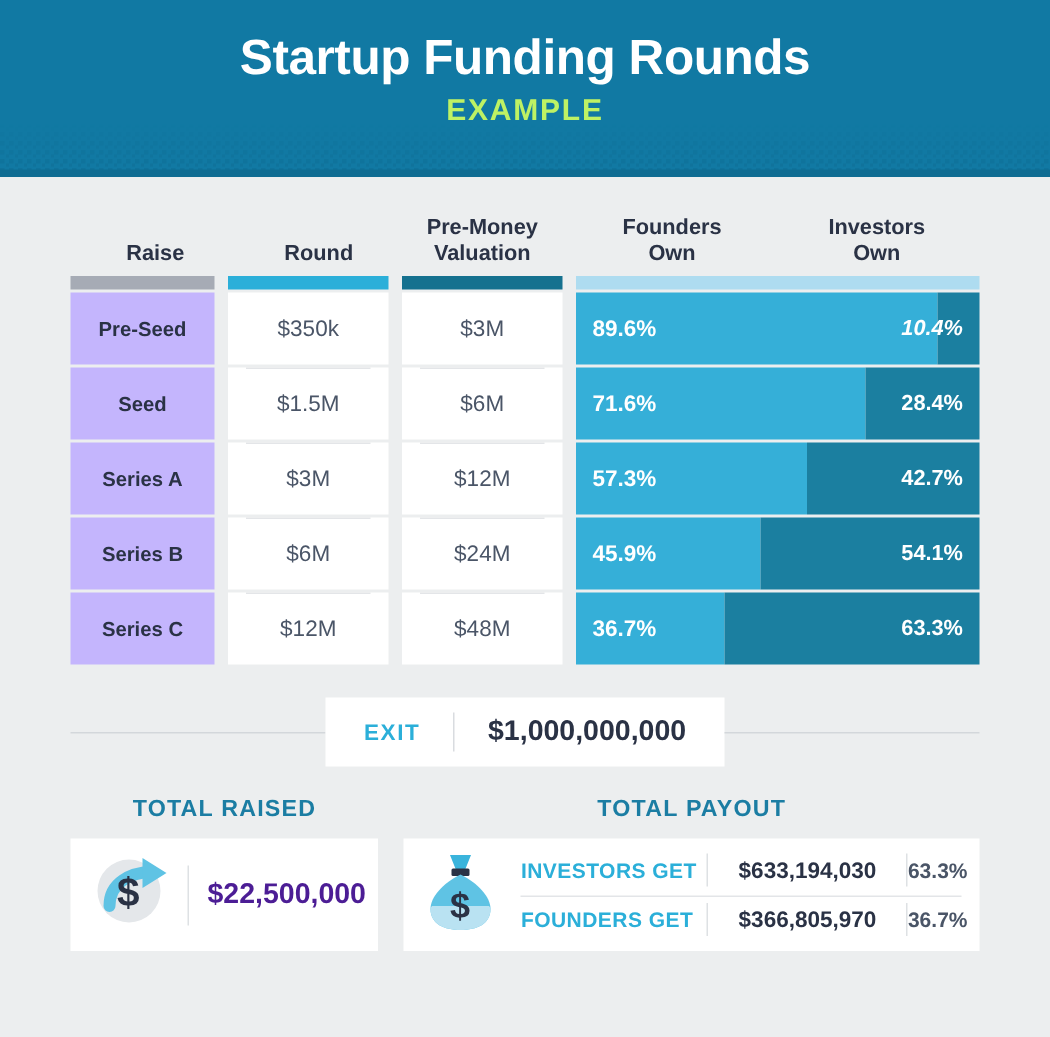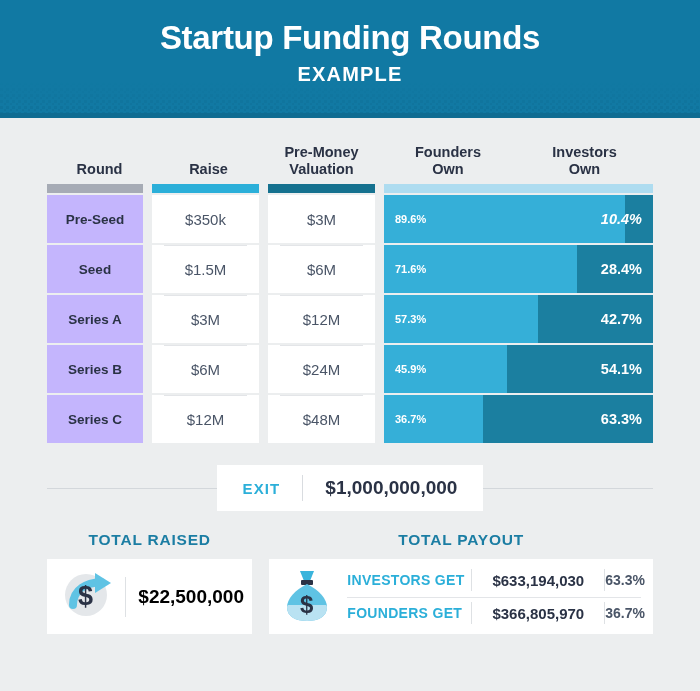--- a/index.html
+++ b/index.html
@@ -32,21 +32,21 @@
     font-size: 33px;
     font-weight: bold;
     color: #FFFFFF;
     letter-spacing: -0.3px;
     line-height: 1.1;
   }
   .header-subtitle {
     margin-top: 7px;
     font-size: 20px;
     font-weight: bold;
-    color: #ffffff;
+    color: #bef264;
     letter-spacing: 1.2px;
   }
   .texture {
     position: absolute;
     left: 0; right: 0; bottom: 0;
     height: 36px;
     z-index: 1;
     opacity: 0.95;
   }
 
@@ -125,21 +125,21 @@
   .bar-cell {
     flex: 1;
     display: flex;
     position: relative;
   }
   .bar-a {
     background: #35AFD8;
     display: flex;
     align-items: center;
     color: #FFFFFF;
-    font-size: 11px;
+    font-size: 15px;
     font-weight: bold;
     padding-left: 11px;
     box-sizing: border-box;
   }
   .bar-b {
     background: #1B7FA0;
     display: flex;
     align-items: center;
     justify-content: flex-end;
     color: #FFFFFF;
@@ -212,21 +212,21 @@
   .raised-icon { padding: 0 6px 0 14px; }
   .raised-div {
     width: 1px; height: 40px; background: #DEE1E4;
     margin: 0 4px;
   }
   .raised-value {
     flex: 1;
     text-align: center;
     font-size: 19px;
     font-weight: bold;
-    color: #000000;
+    color: #4c1d95;
   }
   .bag-icon { padding: 0 8px 0 14px; }
   .payout-table {
     flex: 1;
     display: flex;
     flex-direction: column;
     padding-right: 8px;
   }
   .payout-row {
     display: flex;
@@ -289,25 +289,25 @@
   </svg>
   <div class="header-inner">
     <div class="header-title">Startup Funding Rounds</div>
     <div class="header-subtitle">EXAMPLE</div>
   </div>
 </div>
 
 <div class="table-wrap">
 
   <div class="col-headers">
+    <div class="col-h c-raise">
+      <div>Raise</div>
+    </div>
     <div class="col-h c-round">
       <div>Round</div>
-    </div>
-    <div class="col-h c-raise">
-      <div>Raise</div>
     </div>
     <div class="col-h c-premoney">
       <div>Pre-Money</div>
       <div>Valuation</div>
     </div>
     <div class="col-h c-found">
       <div>Founders</div>
       <div>Own</div>
     </div>
     <div class="col-h c-inv">

